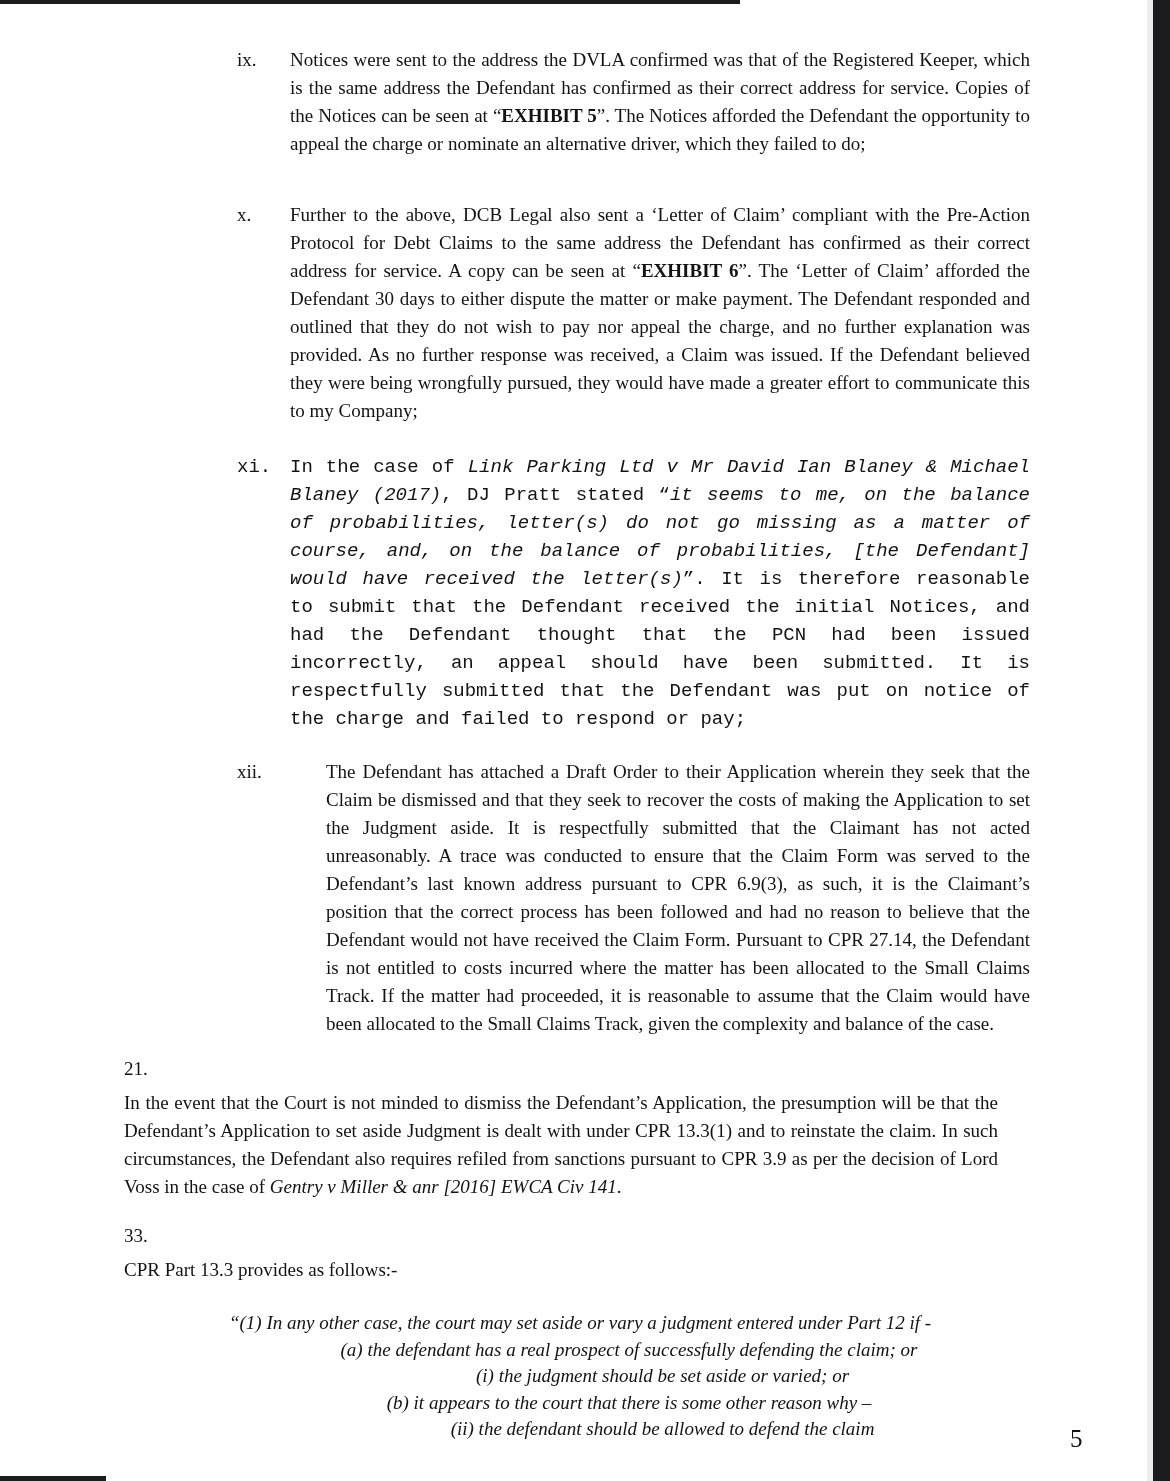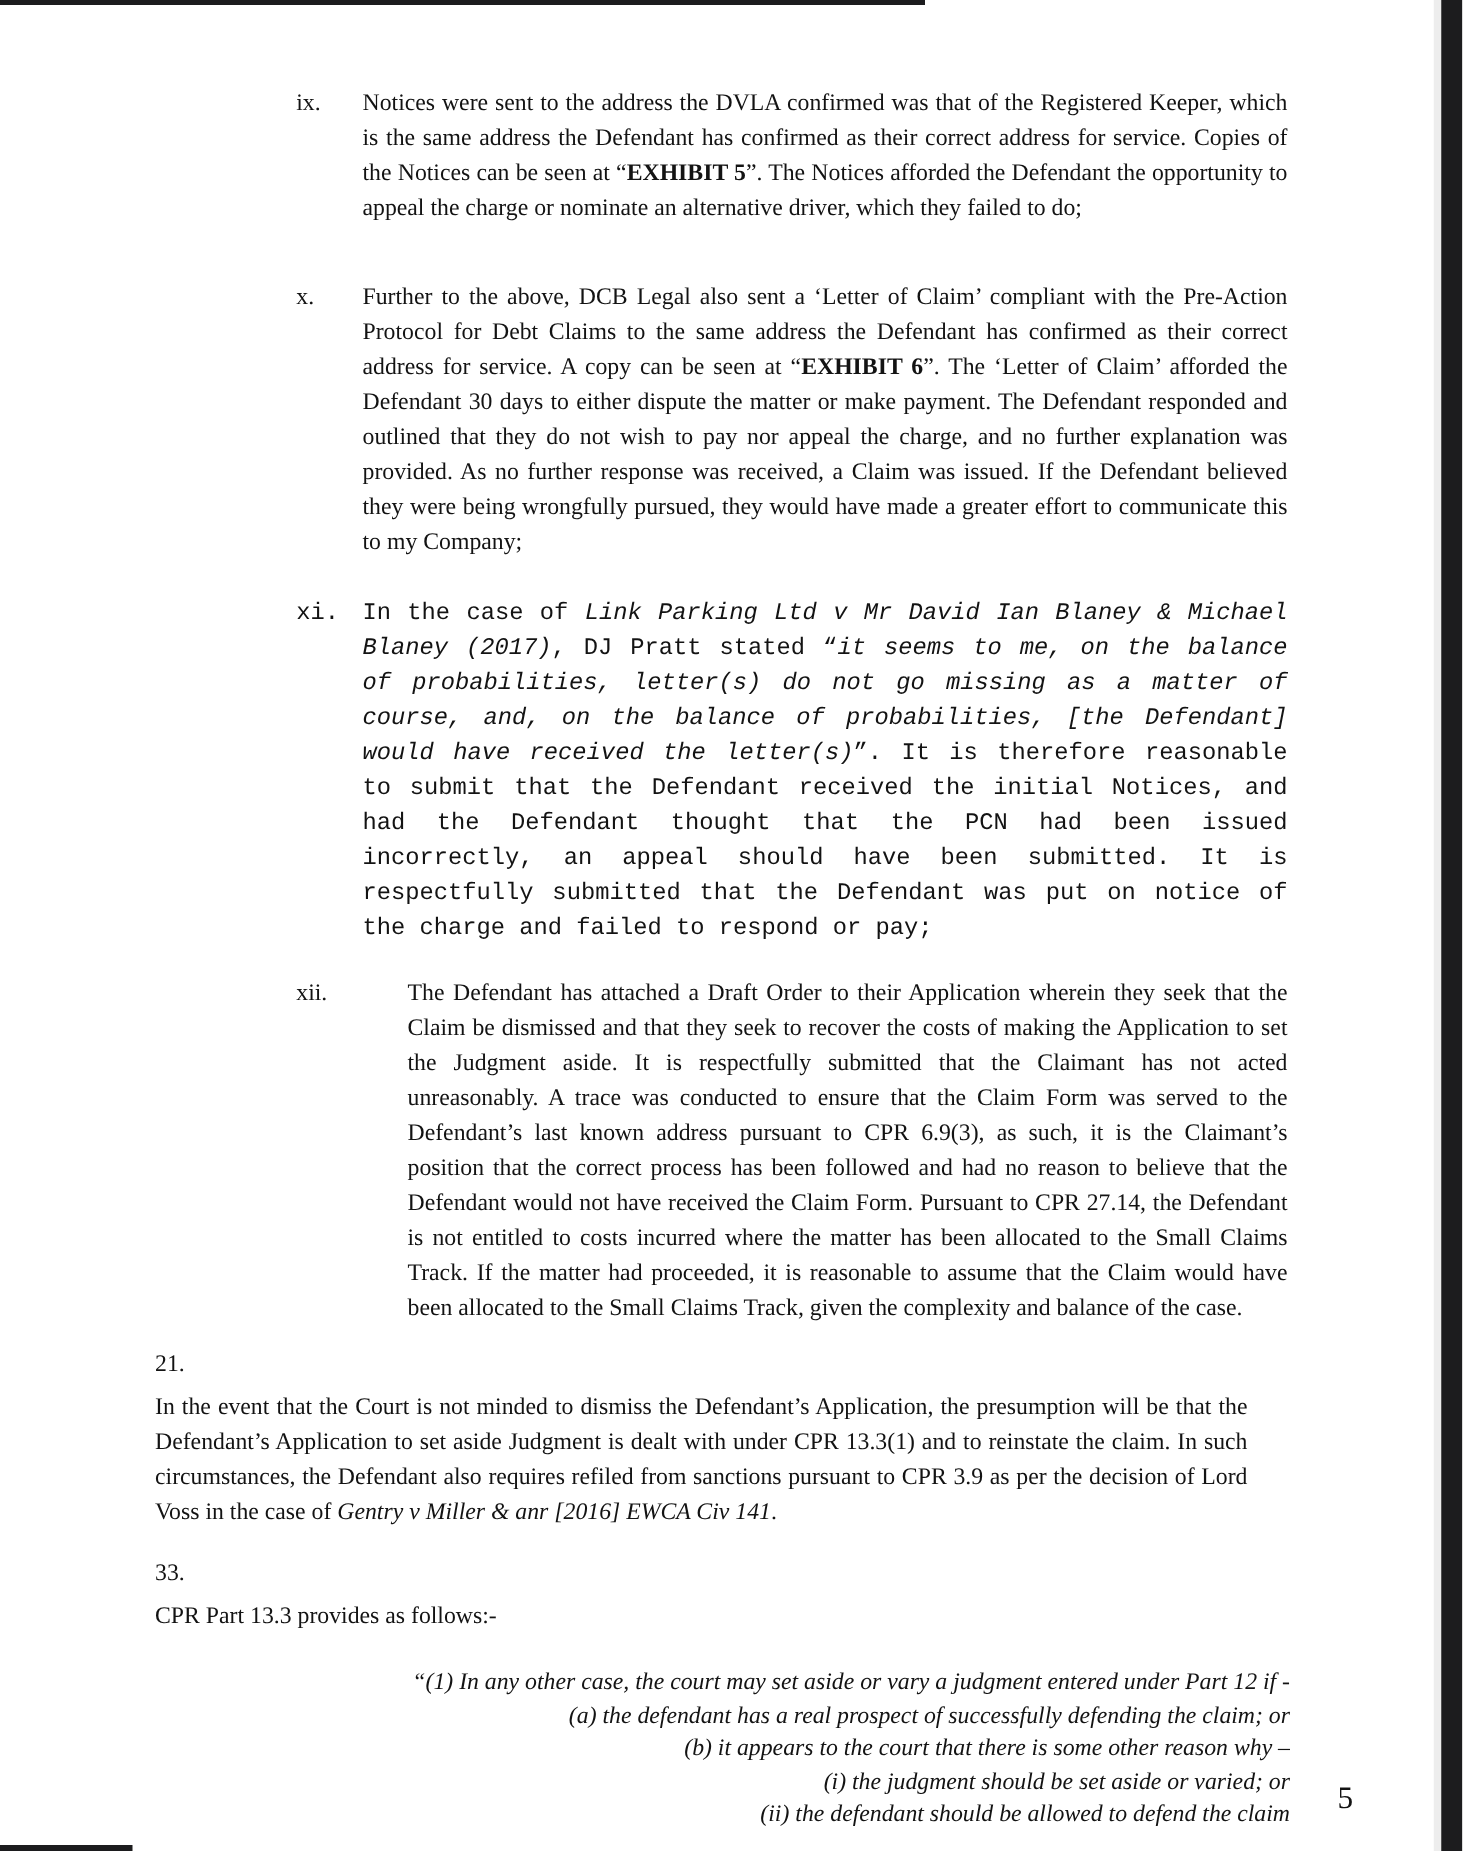--- a/index.html
+++ b/index.html
@@ -16,38 +16,38 @@
     margin:0 auto;
     background:var(--paper);
     overflow:hidden;
     font-family:"Liberation Serif","DejaVu Serif",serif;
     font-size:19px;
     line-height:28px;
     color:var(--ink);
   }
   .content{
     position:absolute;
-    top:69px;
+    top:46px;
     left:0;
     width:1170px;
   }
   .block{display:flex;}
   .block .label{display:block;}
   .block .text{display:block;}
 
   .block.roman{margin-left:233px;width:797px;}
   .block.roman > .label{flex:0 0 57px;width:57px;padding-left:4px;box-sizing:border-box;}
   .block.roman > .text{width:740px;text-align:justify;}
 
   .block.num{margin-left:124px;width:908px;flex-direction:column;}
   .block.num > .label{flex:0 0 34px;width:34px;}
   .block.num > .text{width:874px;text-align:justify;}
 
   .block.quote{margin-left:128px;width:904px;line-height:26.5px;}
-  .block.quote > .text{width:904px;text-align:right;}
+  .block.quote > .text{width:904px;text-align:center;}
   .text.indent-1{padding-left:98px;}
   .text.indent-2{padding-left:165px;}
 
   .b{font-weight:bold;}
   .i{font-style:italic;}
 
   [data-name="item-ix"]{margin-bottom:43px;}
   [data-name="item-x"]{margin-bottom:28px;}
   [data-name="item-xi"]{margin-bottom:25px;font-family:Liberation Mono, monospace;}
   [data-name="item-xii"]{margin-bottom:17px;gap:36px;}
@@ -118,25 +118,25 @@
       <div class="block num" data-name="para-22">
         <span class="label" data-name="para-22-label">33.</span>
         <div class="text" data-name="para-22-text"><span>CPR Part 13.3 provides as follows:-</span></div>
       </div>
       <div class="block quote" data-name="quote-line-1">
         <div class="text" data-name="quote-line-1-text"><span class="i">“(1) In any other case, the court may set aside or vary a judgment entered under Part 12 if -</span></div>
       </div>
       <div class="block quote" data-name="quote-line-2">
         <div class="text indent-1" data-name="quote-line-2-text"><span class="i">(a) the defendant has a real prospect of successfully defending the claim; or</span></div>
       </div>
+      <div class="block quote" data-name="quote-line-4">
+        <div class="text indent-2" data-name="quote-line-4-text"><span class="i">(i) the judgment should be set aside or varied; or</span></div>
+      </div>
       <div class="block quote" data-name="quote-line-3">
         <div class="text indent-1" data-name="quote-line-3-text"><span class="i">(b) it appears to the court that there is some other reason why –</span></div>
-      </div>
-      <div class="block quote" data-name="quote-line-4">
-        <div class="text indent-2" data-name="quote-line-4-text"><span class="i">(i) the judgment should be set aside or varied; or</span></div>
       </div>
       <div class="block quote" data-name="quote-line-5">
         <div class="text indent-2" data-name="quote-line-5-text"><span class="i">(ii) the defendant should be allowed to defend the claim</span></div>
       </div>
     </div>
 
   <div class="page-number" data-name="page-number">5</div>
 </div>
 
 </body></html>

